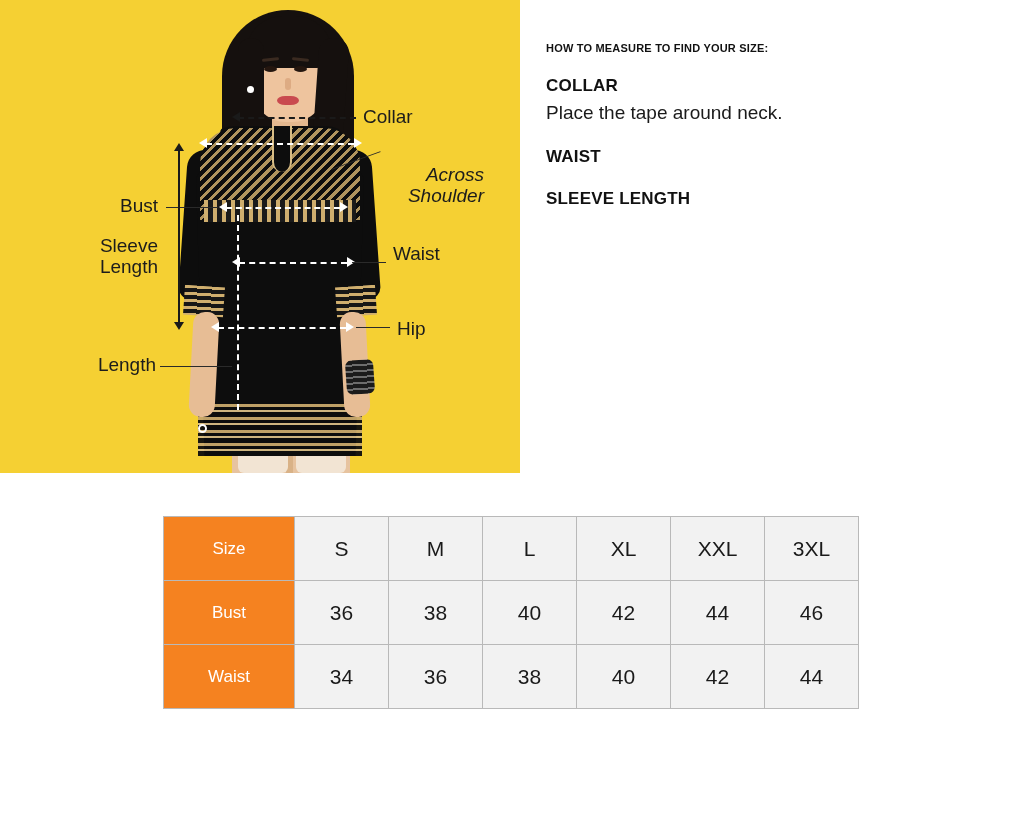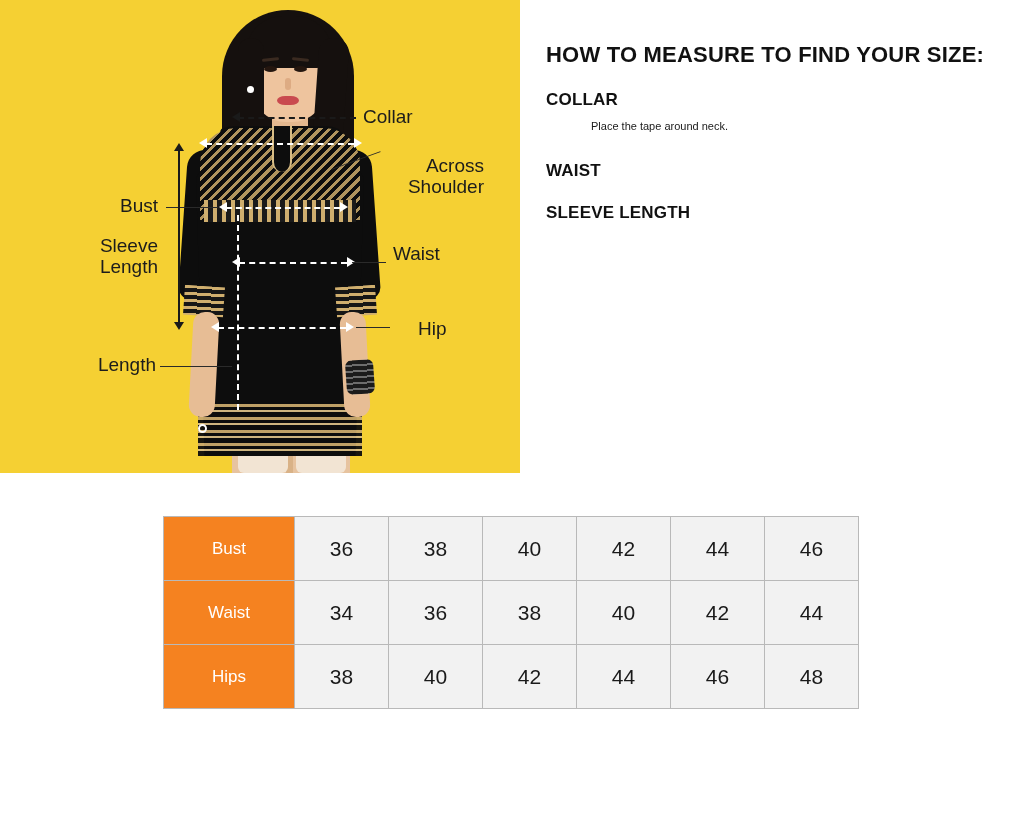--- a/index.html
+++ b/index.html
@@ -262,40 +262,39 @@
   }
   .lbl.right { text-align: right; }
 
   
   .instructions {
     position: absolute;
     left: 546px; top: 42px;
     width: 450px;
   }
   .instr-title {
-    font-size: 22px;
+    font-size: 11px;
     font-weight: bold;
     color: #111111;
     letter-spacing: .2px;
     margin-bottom: 22px;
   }
   .instr-block { margin-bottom: 22px; }
   .instr-head {
     font-size: 17px;
     font-weight: bold;
     color: #111111;
     margin-bottom: 4px;
     letter-spacing: .2px;
   }
   .instr-body {
-    font-size: 11px;
+    font-size: 19px;
     color: #1a1a1a;
     line-height: 25px;
     white-space: pre-line;
-    margin-left: 45px;
   }
 
   
   .size-table {
     position: absolute;
     left: 163px; top: 516px;
     border-collapse: collapse;
     table-layout: fixed;
   }
   .size-table td, .size-table th {
@@ -389,27 +388,27 @@
       <div class="leader" style="left:356px; top:327px; width:34px;"></div>
 
       <div class="v-dash" style="left:237px; top:215px; height:195px;"></div>
       <div class="leader" style="left:160px; top:366px; width:72px;"></div>
 
       <div class="v-solid" style="left:178px; top:150px; height:176px;"></div>
       <div class="arrow ar-up" style="left:174px; top:143px;"></div>
       <div class="arrow ar-down" style="left:174px; top:322px;"></div>
 
       <div class="lbl" style="left:363px; top:106px;">Collar</div>
-      <div class="lbl right" style="left:384px; top:155px; width:100px;">Across
+      <div class="lbl right" style="left:384px; top:164px; width:100px;font-style:italic;">Across
 Shoulder</div>
       <div class="lbl right" style="left:58px; top:195px; width:100px;">Bust</div>
       <div class="lbl right" style="left:46px; top:235px; width:112px;">Sleeve
 Length</div>
       <div class="lbl" style="left:393px; top:243px;">Waist</div>
-      <div class="lbl" style="left:397px; top:318px;margin-left:21px;">Hip</div>
+      <div class="lbl" style="left:397px; top:318px;">Hip</div>
       <div class="lbl right" style="left:46px; top:354px; width:110px;">Length</div>
     </div>
   </div>
 
   <div class="instructions">
     <div class="instr-title">HOW TO MEASURE TO FIND YOUR SIZE:</div>
 
     <div class="instr-block">
       <div class="instr-head">COLLAR</div>
       <div class="instr-body">Place the tape around neck.</div>
@@ -420,43 +419,43 @@
       <div class="instr-head">WAIST</div>
     </div>
 
     <div class="instr-block">
       <div class="instr-head">SLEEVE LENGTH</div>
     </div>
   </div>
 
   <table class="size-table">
     <tbody>
+      <tr class="head">
+        <th class="hdr-cell">Size</th>
+        <td class="val-cell">S</td>
+        <td class="val-cell">M</td>
+        <td class="val-cell">L</td>
+        <td class="val-cell">XL</td>
+        <td class="val-cell">XXL</td>
+        <td class="val-cell">3XL</td>
+      </tr>
       <tr>
         <th class="hdr-cell">Bust</th>
         <td class="val-cell">36</td>
         <td class="val-cell">38</td>
         <td class="val-cell">40</td>
         <td class="val-cell">42</td>
         <td class="val-cell">44</td>
         <td class="val-cell">46</td>
       </tr>
       <tr>
         <th class="hdr-cell">Waist</th>
         <td class="val-cell">34</td>
         <td class="val-cell">36</td>
         <td class="val-cell">38</td>
         <td class="val-cell">40</td>
         <td class="val-cell">42</td>
         <td class="val-cell">44</td>
       </tr>
-      <tr>
-        <th class="hdr-cell">Hips</th>
-        <td class="val-cell">38</td>
-        <td class="val-cell">40</td>
-        <td class="val-cell">42</td>
-        <td class="val-cell">44</td>
-        <td class="val-cell">46</td>
-        <td class="val-cell">48</td>
-      </tr>
     </tbody>
   </table>
 
 </div>
 
 </body></html>

